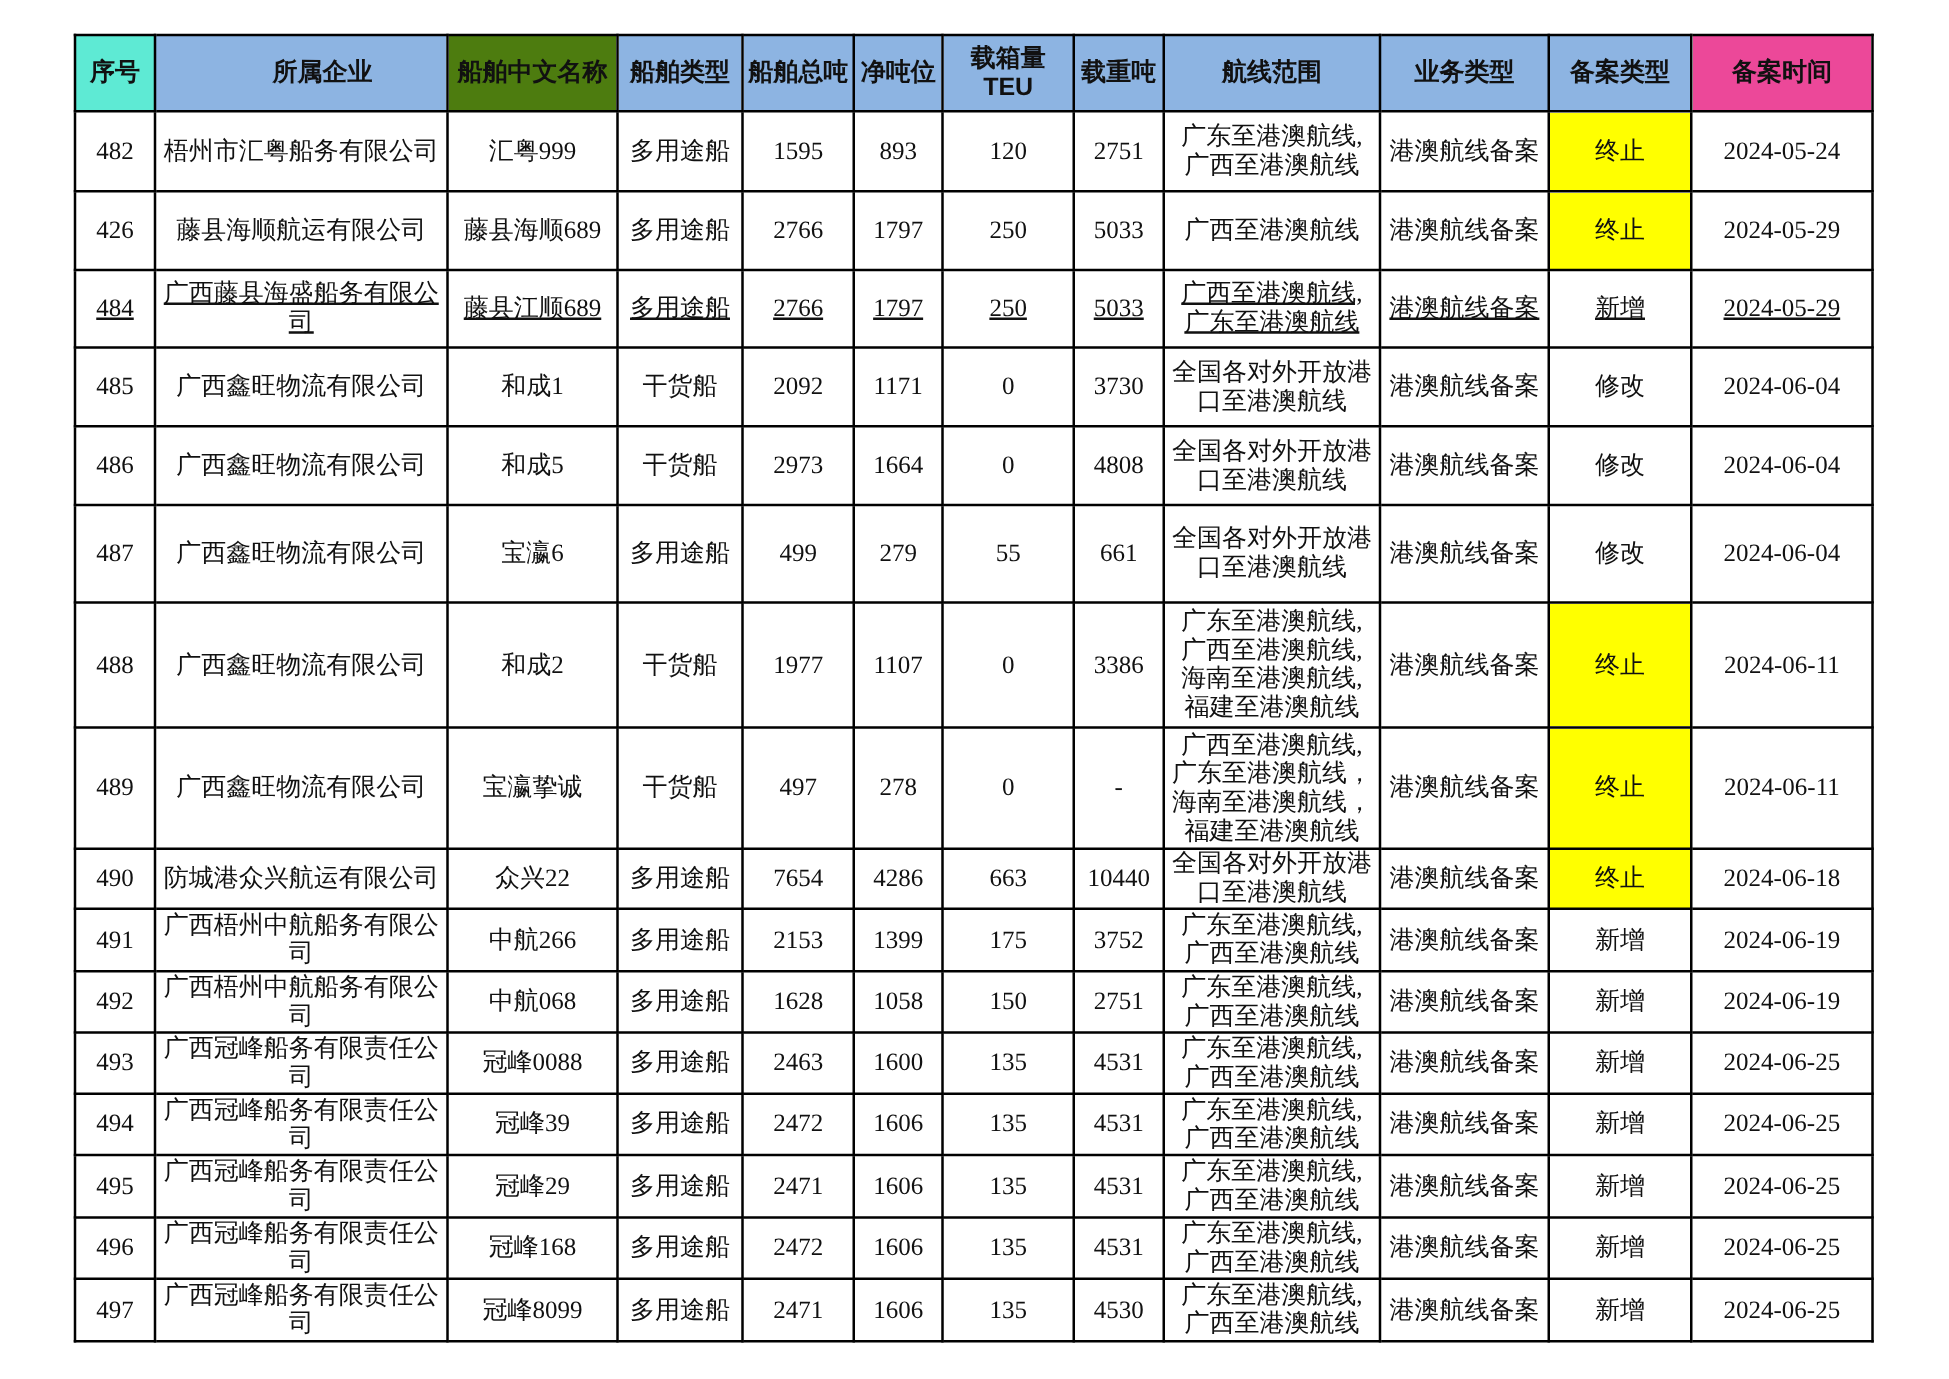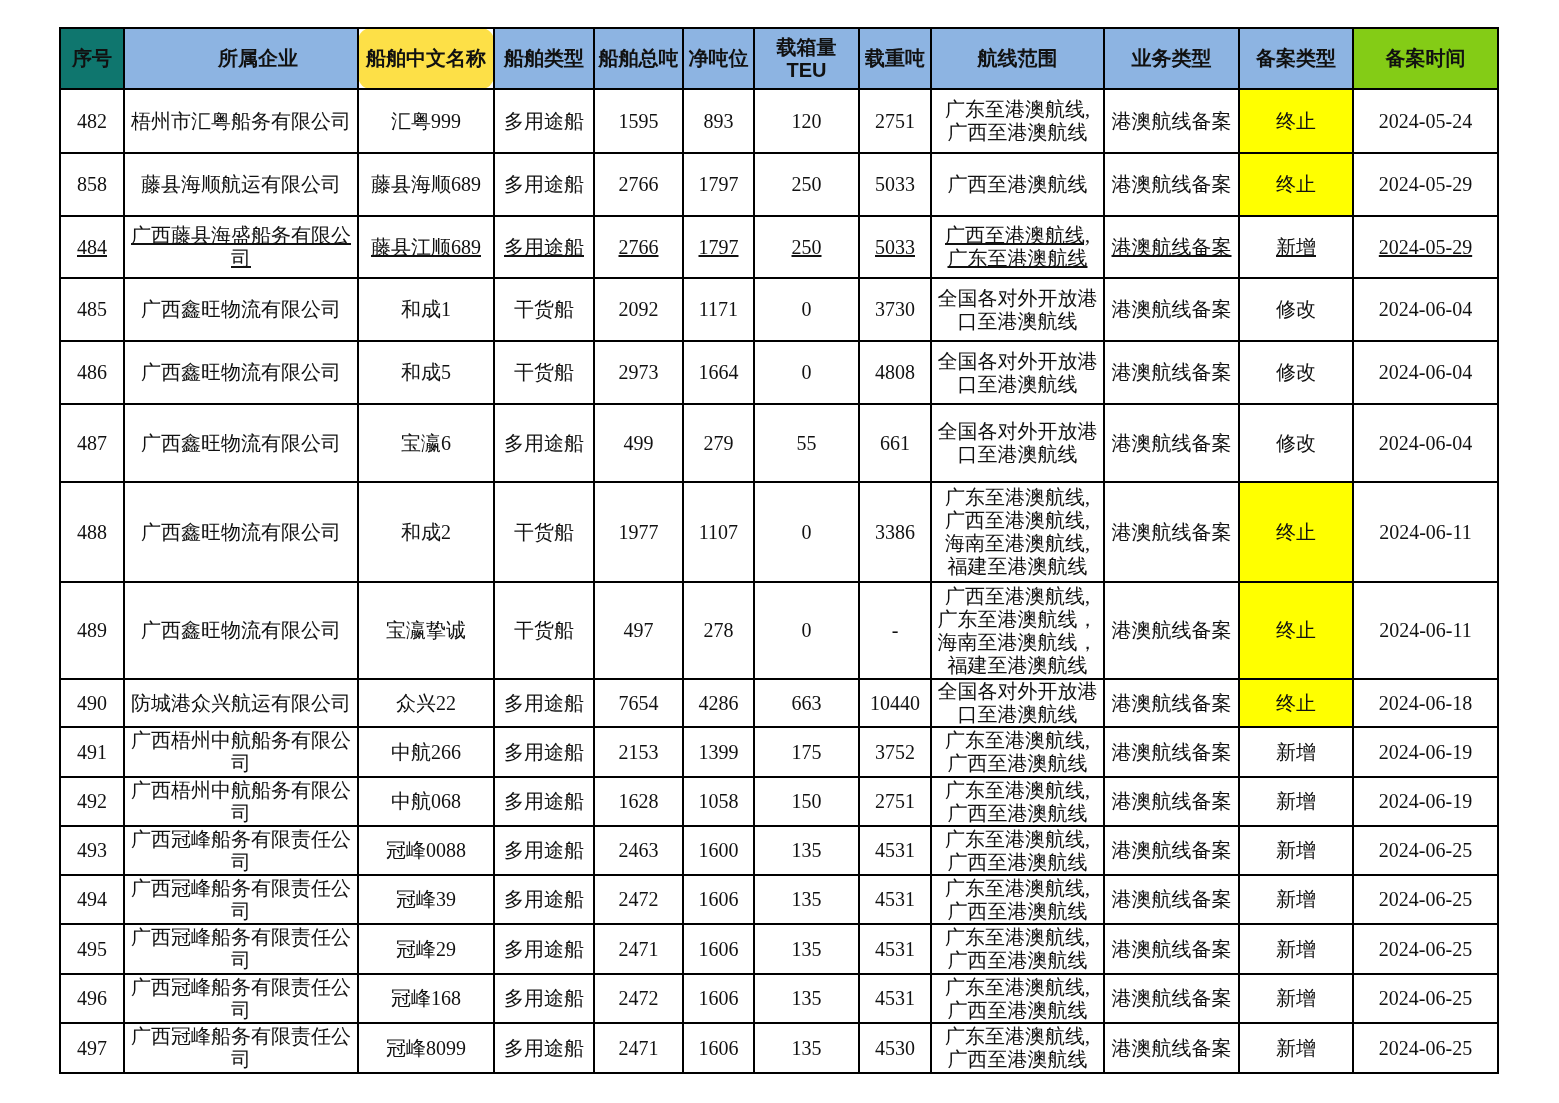--- a/index.html
+++ b/index.html
@@ -55,52 +55,52 @@
         <col style="width: 71px;">
         <col style="width: 105px;">
         <col style="width: 72px;">
         <col style="width: 173px;">
         <col style="width: 135px;">
         <col style="width: 114px;">
         <col style="width: 145px;">
       </colgroup>
     <thead>
       <tr id="head-row" style="height: 61px;">
-          <th style="background: #0f766e;">序号</th>
+          <th style="background: #5eead4;">序号</th>
           <th style="background: rgb(141, 180, 226); padding-left: 36px;">所属企业</th>
-          <th style="background: #fde047; border-radius: 13px;">船舶中文名称</th>
+          <th style="background: #4d7c0f;">船舶中文名称</th>
           <th style="background: rgb(141, 180, 226);">船舶类型</th>
           <th style="background: rgb(141, 180, 226);">船舶总吨</th>
           <th style="background: rgb(141, 180, 226);">净吨位</th>
           <th style="background: rgb(141, 180, 226);">载箱量TEU</th>
           <th style="background: rgb(141, 180, 226);">载重吨</th>
           <th style="background: rgb(141, 180, 226);">航线范围</th>
           <th style="background: rgb(141, 180, 226);">业务类型</th>
           <th style="background: rgb(141, 180, 226); margin-left: 29px;">备案类型</th>
-          <th style="background: #84cc16; margin-left: 22px;">备案时间</th>
+          <th style="background: #ec4899; margin-left: 22px;">备案时间</th>
         </tr>
     </thead>
     <tbody id="table-body">
         <tr style="height: 64px;">
           <td>482</td>
           <td>梧州市汇粤船务有限公司</td>
           <td>汇粤999</td>
           <td>多用途船</td>
           <td>1595</td>
           <td>893</td>
           <td>120</td>
           <td>2751</td>
           <td>广东至港澳航线,
 广西至港澳航线</td>
           <td>港澳航线备案</td>
           <td style="background: rgb(255, 255, 0);">终止</td>
           <td>2024-05-24</td>
         </tr>
         <tr style="height: 63px;">
-          <td>858</td>
+          <td>426</td>
           <td>藤县海顺航运有限公司</td>
           <td>藤县海顺689</td>
           <td>多用途船</td>
           <td>2766</td>
           <td>1797</td>
           <td>250</td>
           <td>5033</td>
           <td>广西至港澳航线</td>
           <td>港澳航线备案</td>
           <td style="background: rgb(255, 255, 0);">终止</td>

